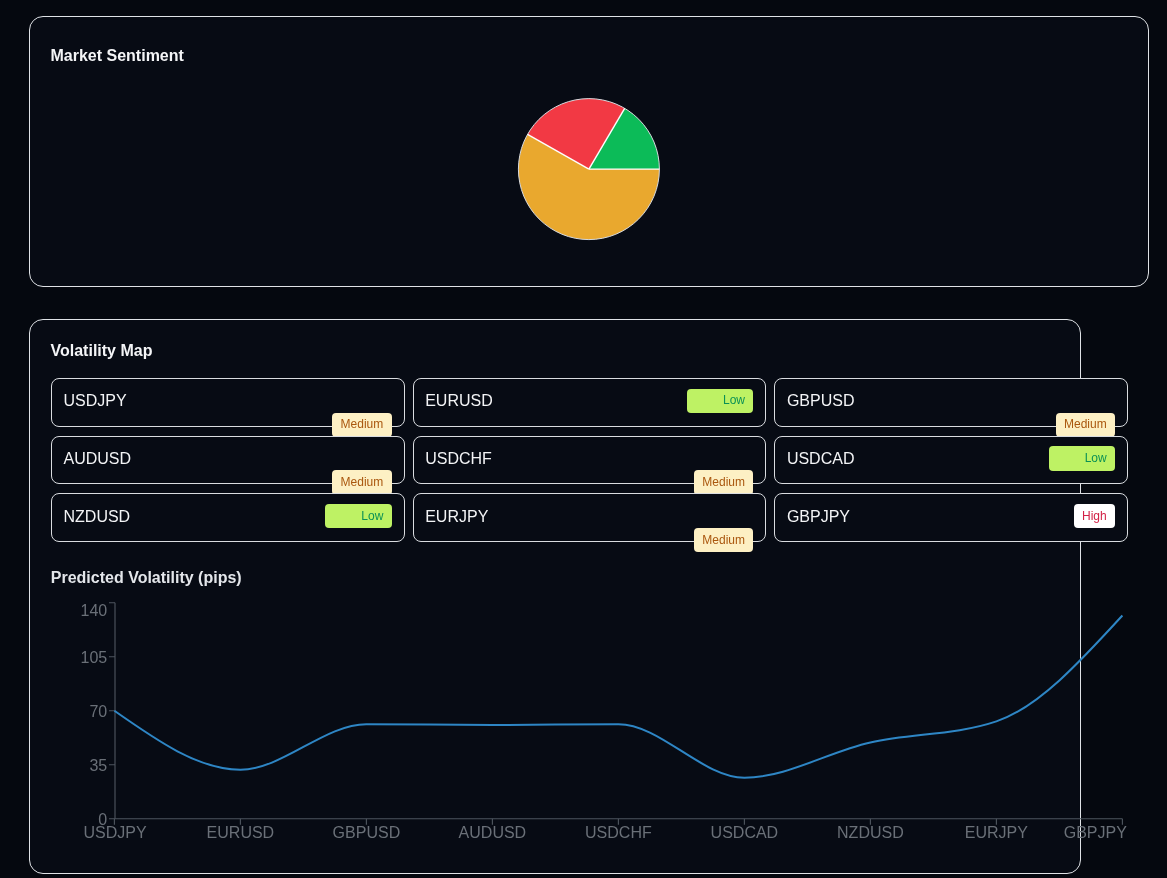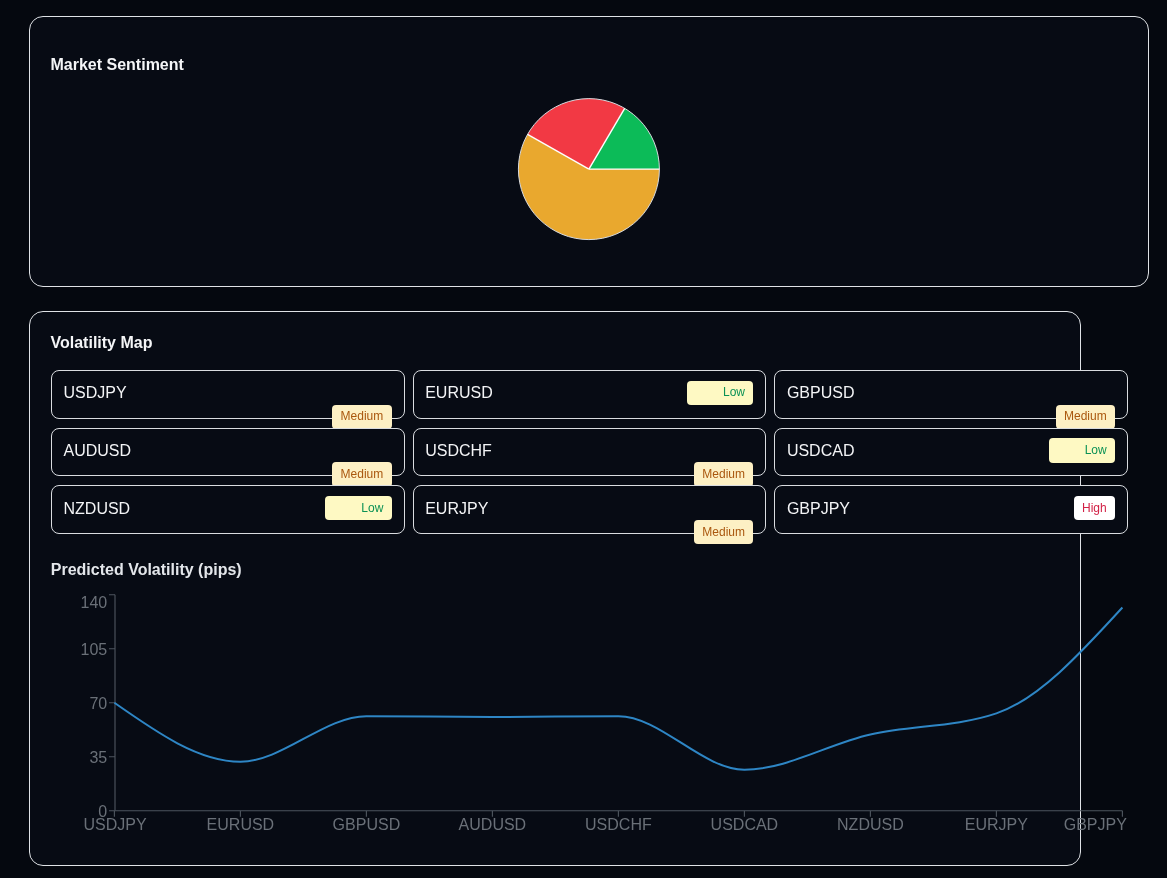--- a/index.html
+++ b/index.html
@@ -1,36 +1,36 @@
 <!DOCTYPE html>
 <html><head>
 <meta charset="utf-8">
 <style>
   html,body{margin:0;padding:0;background:#05080f;width:1167px;height:878px;overflow:hidden;}
   *{box-sizing:border-box;}
   body{font-family:"Liberation Sans",sans-serif;filter:brightness(1);}
   .card{position:absolute;left:29px;background:#070b14;border:1px solid #dfe2e6;border-radius:14px;}
   #card1{top:16px;width:1120px;height:271px;}
-  #card2{top:311px;width:1052px;height:555px;}
+  #card2{top:319px;width:1052px;height:555px;}
   .ctitle{position:absolute;left:20.5px;font-size:16px;font-weight:700;color:#f4f5f7;line-height:16px;}
   .grid{position:absolute;left:21px;top:58px;width:1077px;}
   .tile{position:absolute;height:48.7px;width:353.7px;border:1px solid #d9dce0;border-radius:8px;
         background:#070b14;display:flex;align-items:center;justify-content:space-between;
         padding:0 12px 3.1px 11.5px;}
   .pair{font-size:16px;color:#f3f4f6;position:relative;top:0.6px;}
   .badge{font-size:12px;line-height:13px;padding:5.6px 8.4px;border-radius:4px;font-weight:400;}
   .b-med{background:#fdf0c4;color:#aa570e;margin-top:48px;}
-  .b-low{background:#fef9c3;color:#0b9155;padding-left:36px;}
+  .b-low{background:#bef264;color:#0b9155;padding-left:36px;}
   .b-high{background:#ffffff;color:#d22146;}
   .sub{position:absolute;left:20.8px;top:249.7px;font-size:16px;color:#e3e6ea;line-height:16px;font-weight:bold;}
 </style>
 </head>
 <body>
 <div class="card" id="card1">
-  <div class="ctitle" id="t1" style="top:40px;">Market Sentiment</div>
+  <div class="ctitle" id="t1" style="top:31px;">Market Sentiment</div>
   <svg width="1118" height="269" style="position:absolute;left:0;top:0;" viewBox="30 17 1118 269">
     <g>
       <path d="M588.9,169.1L659.40,169.10A70.5,70.5,0,0,0,624.68,108.36Z" fill="#0cbb58"></path>
       <path d="M588.9,169.1L624.68,108.36A70.5,70.5,0,0,0,527.54,134.39Z" fill="#f23944"></path>
       <path d="M588.9,169.1L527.54,134.39A70.5,70.5,0,1,0,659.40,169.10Z" fill="#e9a82e"></path>
       <circle cx="588.9" cy="169.1" r="70.5" fill="none" stroke="#d7dade" stroke-width="1"></circle>
       <g stroke="#ffffff" stroke-width="1.4">
         <path d="M588.9,169.1L659.40,169.10"></path>
         <path d="M588.9,169.1L624.68,108.36"></path>
         <path d="M588.9,169.1L527.54,134.39"></path>

